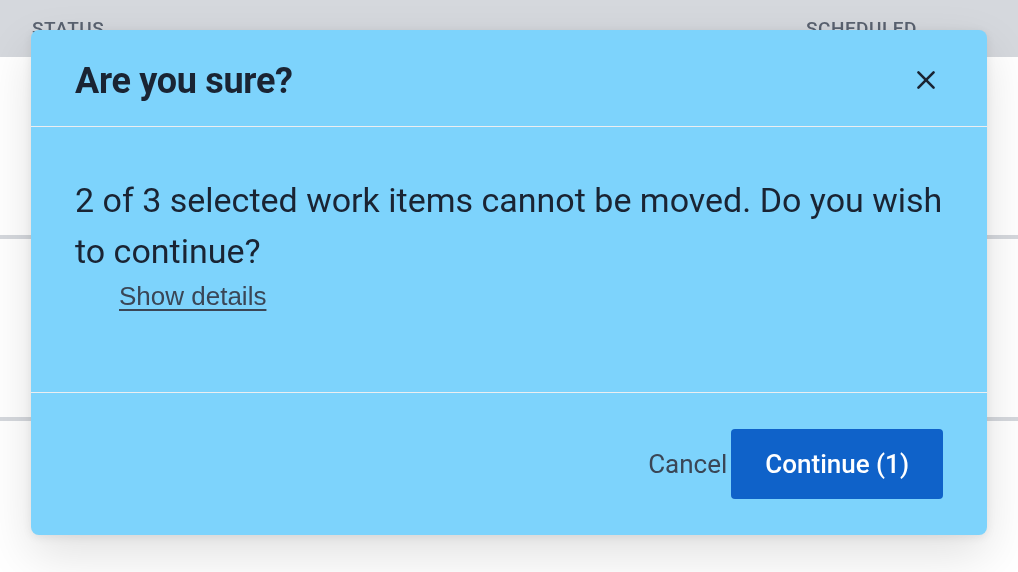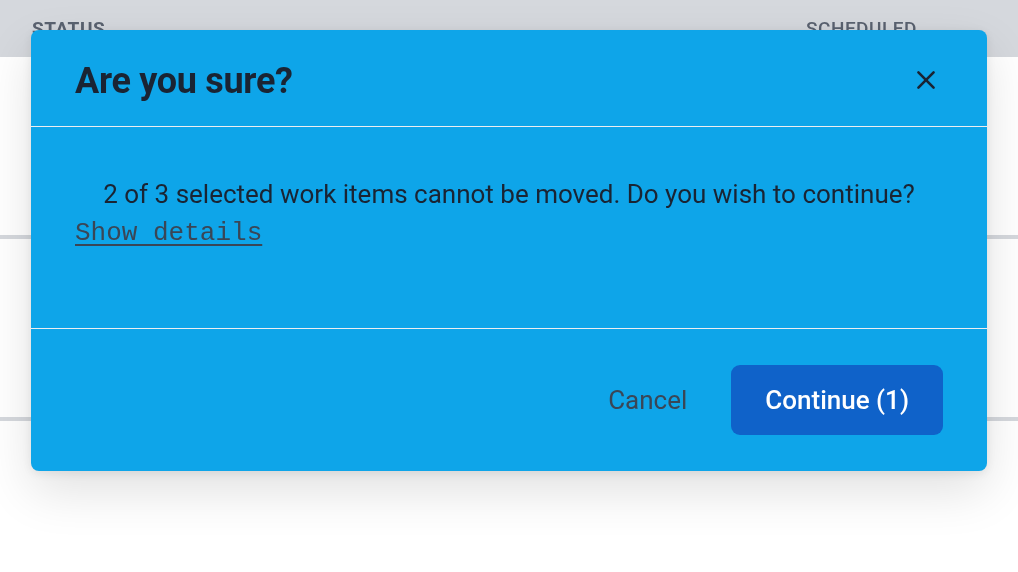--- a/index.html
+++ b/index.html
@@ -35,21 +35,21 @@
     .modal-overlay {
       position: absolute;
       inset: 0;
       display: flex;
       align-items: flex-start;
       justify-content: center;
       padding-top: 30px;
     }
     .modal {
       width: 956px;
-      background: #0ea5e9;
+      background: #7dd3fc;
       border-radius: 8px;
       box-shadow: 0 2px 10px rgba(0,0,0,0.08), 0 20px 50px rgba(0,0,0,0.12);
       display: flex;
       flex-direction: column;
     }
     .modal-header {
       display: flex;
       align-items: center;
       justify-content: space-between;
       padding: 30px 44px 24px 44px;
@@ -69,69 +69,68 @@
       color: #1a2433;
       display: flex;
       align-items: center;
       justify-content: center;
     }
     .modal-body {
       padding: 48px 44px 80px 44px;
       border-bottom: 1px solid #eceef1;
     }
     .modal-msg {
-      font-size: 26px;
+      font-size: 34px;
       line-height: 1.5;
       color: #1a2433;
       margin-bottom: 4px;
-      text-align: center;
     }
     .show-details {
       font-size: 26px;
       color: #3a4656;
       text-decoration: underline;
       text-underline-offset: 4px;
       background: none;
       border: none;
       cursor: pointer;
       padding: 0;
-      font-family: Liberation Mono, monospace;
+      font-family: Liberation Sans, sans-serif;
+      margin-left: 44px;
     }
     .modal-footer {
       display: flex;
       justify-content: flex-end;
-      gap: 40px;
       padding: 36px 44px 36px 44px;
     }
     .btn-cancel {
       background: none;
       border: none;
       font-size: 26px;
       color: #3a4656;
       cursor: pointer;
       padding: 8px 4px;
       font-family: inherit;
     }
     .btn-primary {
       background: #0f62c9;
       border: none;
       color: #ffffff;
       font-size: 26px;
       font-weight: 500;
       padding: 20px 34px;
-      border-radius: 9px;
+      border-radius: 4px;
       cursor: pointer;
       font-family: inherit;
     }
   </style>
 </head>
 <body>
 
 <div class="bg-header">
-  <span class="bg-col" style="position:absolute; left:32px;font-weight:bold;">STATUS</span>
+  <span class="bg-col" style="position:absolute; left:32px;">STATUS</span>
   <span class="bg-col" style="position:absolute; left:806px;">SCHEDULED</span>
 </div>
 <div class="bg-row" style="top:56px;"></div>
 <div class="bg-row" style="top:238px;"></div>
 <div class="bg-row" style="top:420px;"></div>
 
 <div class="modal-overlay">
   <div class="modal">
     <div class="modal-header">
       <h1 class="modal-title">Are you sure?</h1>

